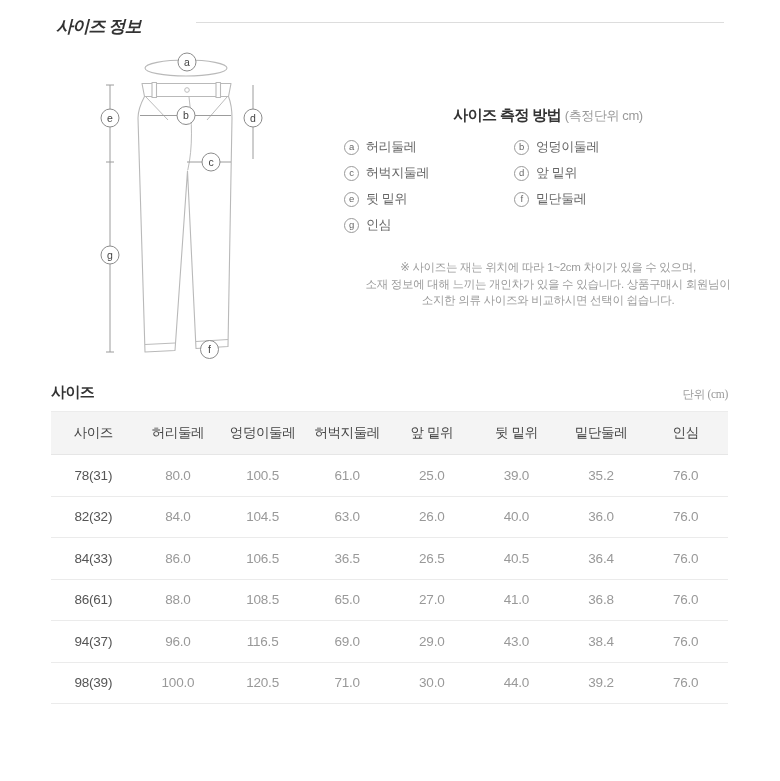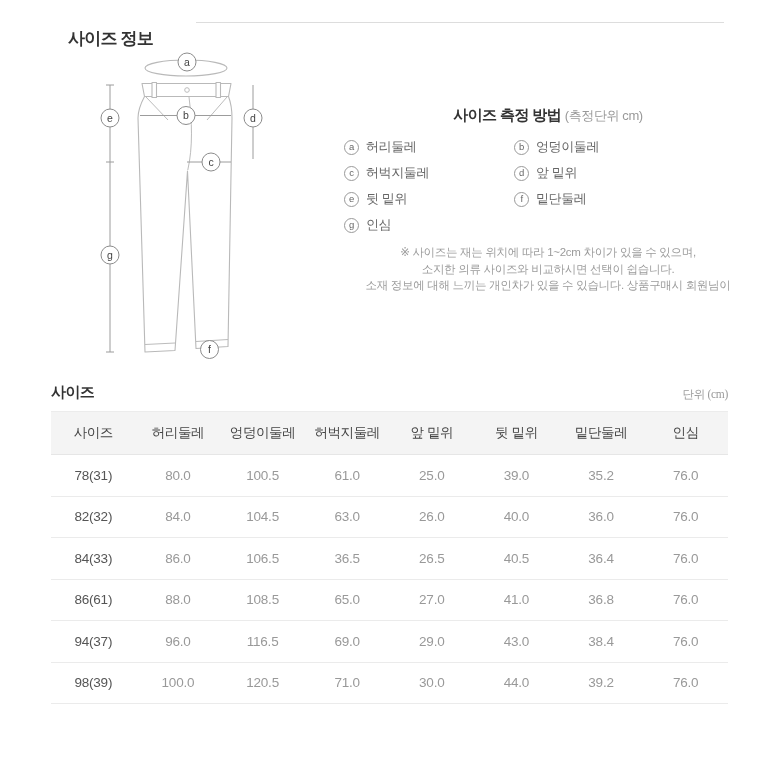--- a/index.html
+++ b/index.html
@@ -1,33 +1,33 @@
 <!DOCTYPE html>
 <html><head>
 <meta charset="utf-8">
 <style>
   html,body{margin:0;padding:0;background:#fff;}
   body{font-family:"Liberation Sans","DejaVu Sans",sans-serif;-webkit-font-smoothing:antialiased;}
   .page{position:relative;width:780px;height:781px;background:#fff;overflow:hidden;}
 
   
-  .page-title{position:absolute;left:52px;top:11px;margin:16px;font-size:17px;font-weight:bold;color:#333;letter-spacing:-0.8px;}
+  .page-title{position:absolute;left:52px;top:11px;margin:4px;font-size:17px;font-weight:bold;color:#333;letter-spacing:-0.8px;font-style:italic;}
   .header-rule{position:absolute;left:196px;top:22px;width:528px;height:1px;background:#ddd;}
 
   
   .diagram{position:absolute;left:75px;top:45px;width:220px;height:330px;}
 
   
   .guide{position:absolute;left:344px;top:106px;width:408px;text-align:center;}
   .guide-title{font-size:15px;font-weight:bold;color:#333;letter-spacing:-0.6px;}
   .guide-title .unit{font-weight:normal;color:#999;font-size:13px;letter-spacing:-0.4px;}
   .guide-grid{display:grid;grid-template-columns:170px 1fr;row-gap:8px;margin-top:13px;}
   .g-item{display:flex;align-items:center;gap:7px;font-size:13px;color:#666;letter-spacing:-0.4px;}
   .circ{display:inline-flex;box-sizing:border-box;width:15px;height:15px;border:1px solid #9a9a9a;border-radius:50%;align-items:center;justify-content:center;font-size:9.5px;color:#666;flex:0 0 auto;line-height:1;}
-  .guide-note{margin-top:10px;font-size:11.5px;color:#9b9b9b;line-height:1.45;letter-spacing:-0.3px;}
+  .guide-note{margin-top:25px;font-size:11.5px;color:#9b9b9b;line-height:1.45;letter-spacing:-0.3px;}
 
   
   .table-section{position:absolute;left:51px;top:383px;width:677px;}
   .table-head{display:flex;justify-content:space-between;align-items:flex-end;}
   .table-head .title{font-size:15px;font-weight:bold;color:#333;letter-spacing:-0.6px;}
   .unit-label{font-size:11.5px;color:#999;letter-spacing:-0.3px;font-family:Liberation Serif, serif;}
   table.size{width:100%;border-collapse:collapse;table-layout:fixed;margin-top:9px;}
   table.size thead th{background:#f4f4f4;height:40px;font-size:13.5px;font-weight:normal;color:#444;letter-spacing:-0.4px;border-top:1px solid #ececec;border-bottom:1px solid #e6e6e6;}
   table.size tbody td{height:38.5px;text-align:center;font-size:13.5px;color:#999;border-bottom:1px solid #ebebeb;letter-spacing:-0.2px;}
   table.size tbody td:first-child{color:#555;}
@@ -135,22 +135,22 @@
           <span class="circ">f</span>
           <span>밑단둘레</span>
         </div>
         <div class="g-item">
           <span class="circ">g</span>
           <span>인심</span>
         </div>
       </div>
     <div class="guide-note">
         <div>※ 사이즈는 재는 위치에 따라 1~2cm 차이가 있을 수 있으며,</div>
+        <div>소재 정보에 대해 느끼는 개인차가 있을 수 있습니다. 상품구매시 회원님이</div>
         <div>소지한 의류 사이즈와 비교하시면 선택이 쉽습니다.</div>
-        <div>소재 정보에 대해 느끼는 개인차가 있을 수 있습니다. 상품구매시 회원님이</div>
       </div>
   </div>
 
   <div class="table-section">
     <div class="table-head">
       <span class="title">사이즈</span>
       <span class="unit-label">단위 (cm)</span>
     </div>
     <table class="size">
       <thead>

